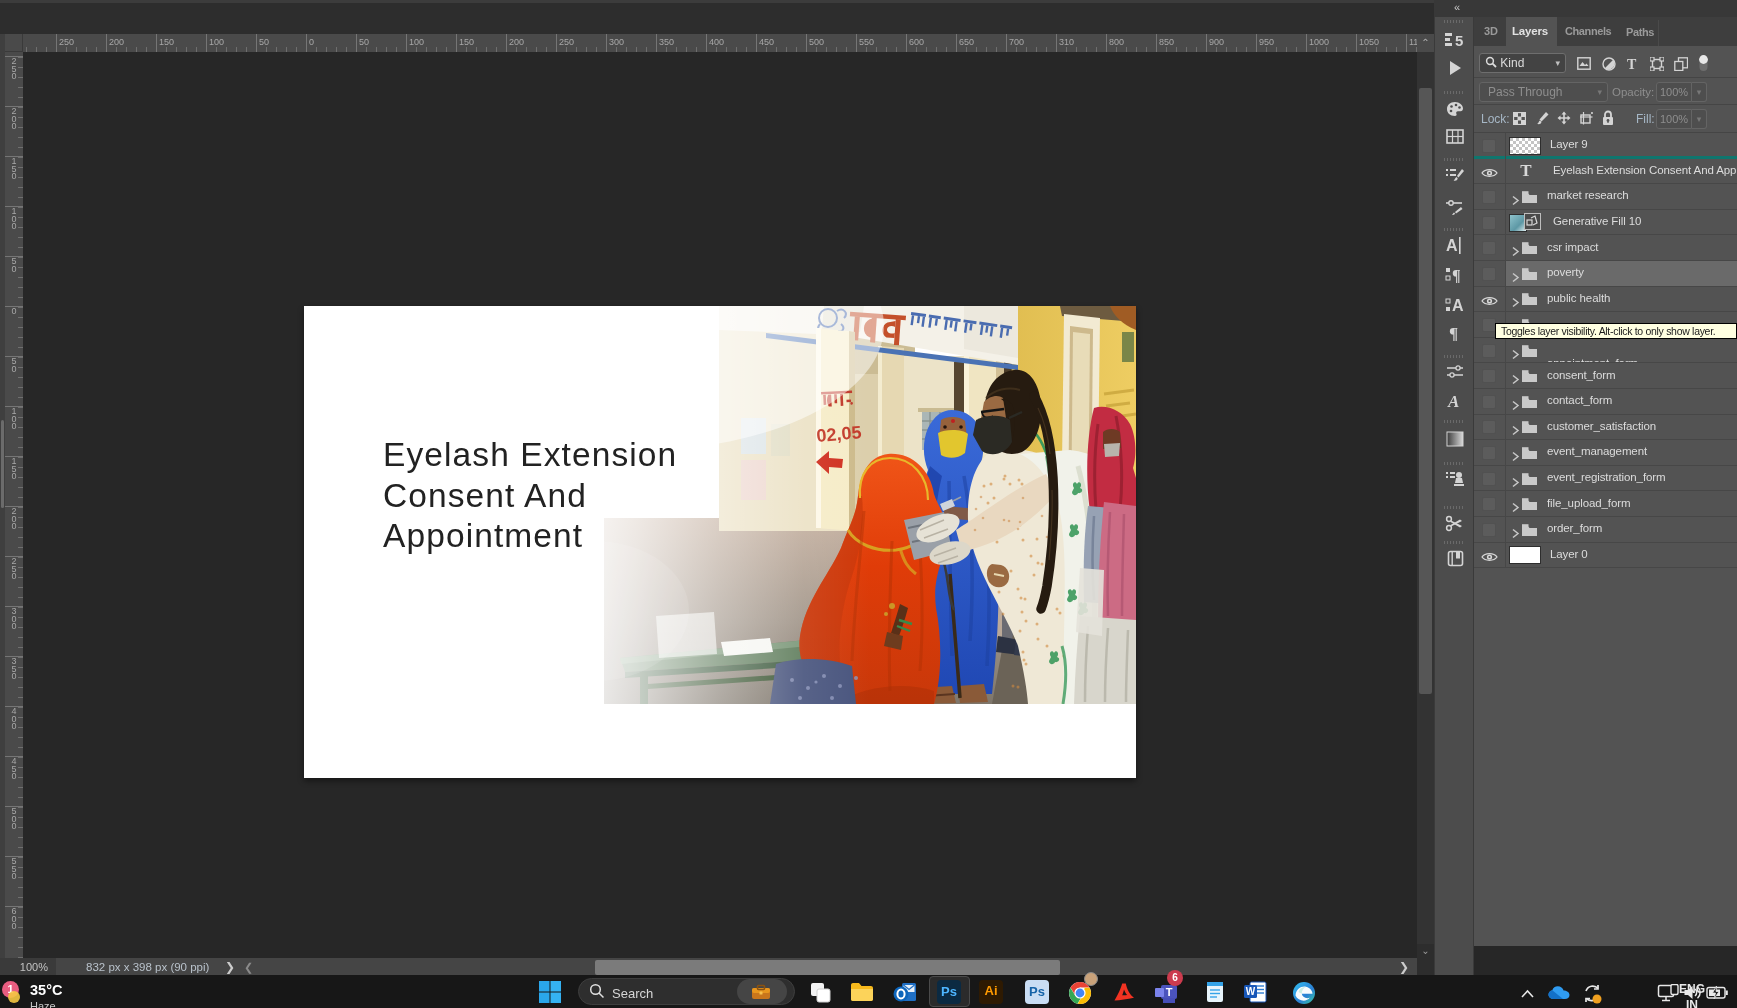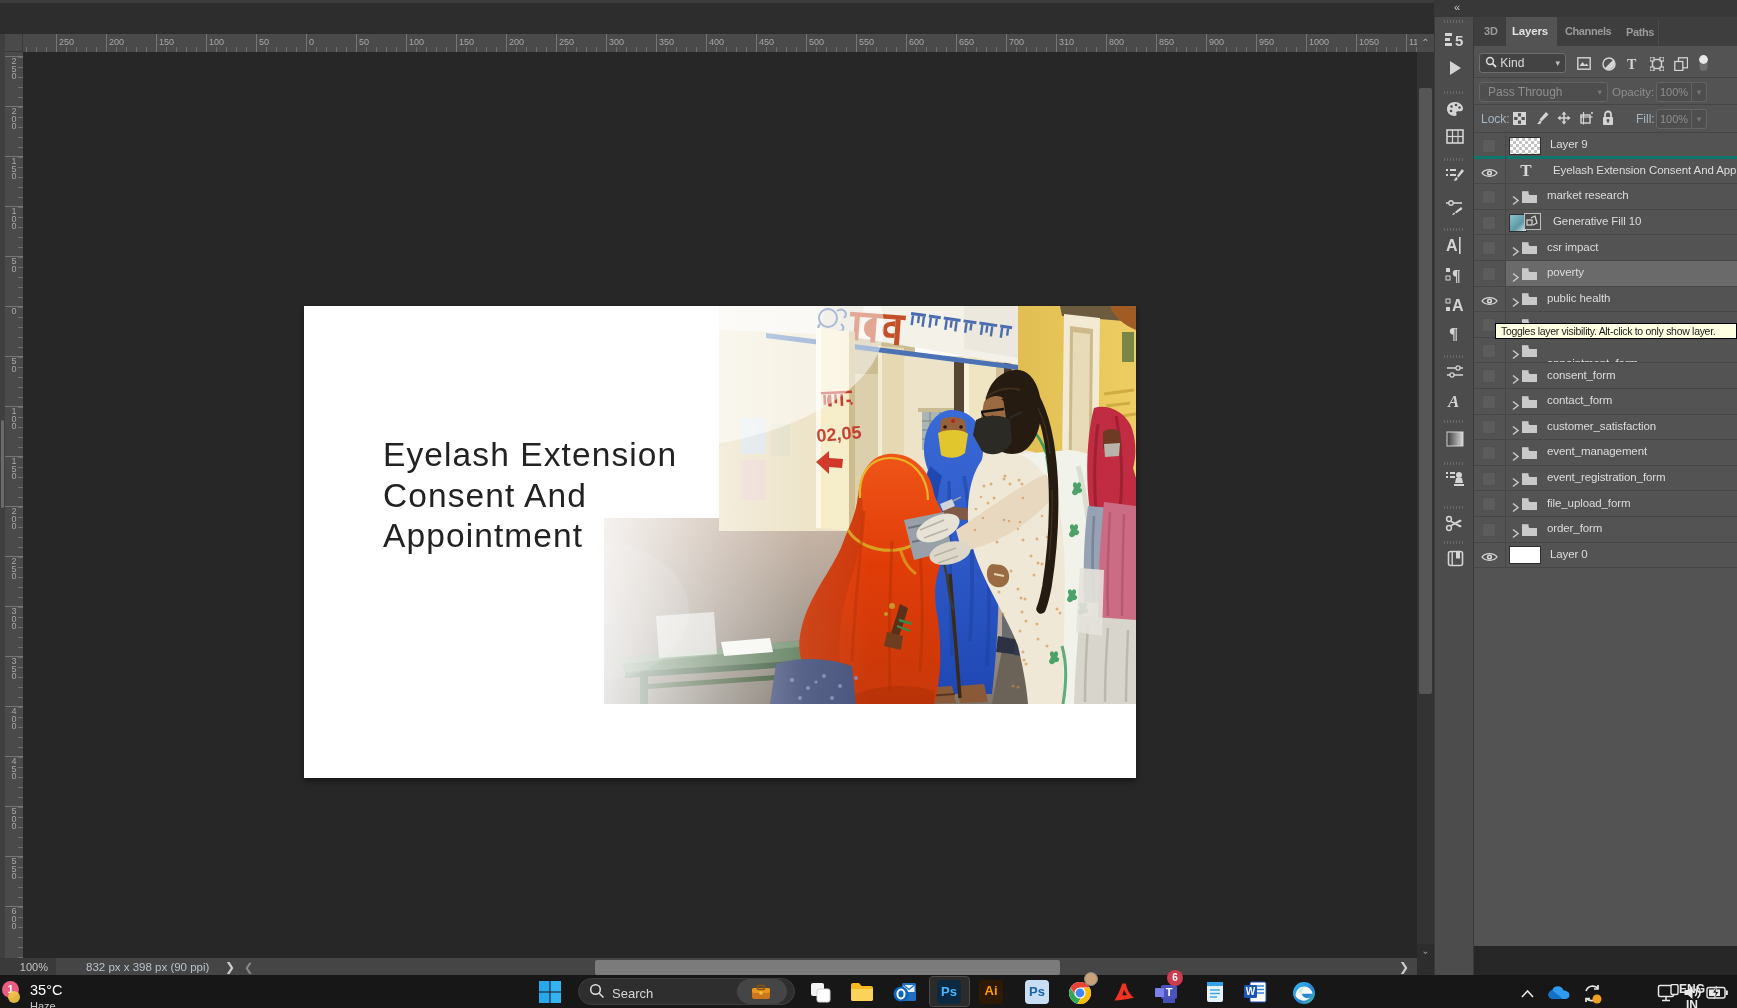--- a/index.html
+++ b/index.html
@@ -787,21 +787,21 @@
           <circle cx="8.5" cy="6" r="1.1" fill="#535353"></circle>
         </svg></div>
       <div class="abs" style="left:35px;top:3.8px;width:32px;height:18px;background:#fff;border:1px solid #2e2e2e"></div>
       <div class="abs row-lbl" style="left:76px;top:5.3px">Layer 0</div>
     </div>
     <div class="abs" style="left:1505px;top:133px;width:1px;height:435px;background:#474747"></div>
     <div class="abs" style="left:1495px;top:323px;width:242px;height:16px;background:#ffffe1;border:1px solid #000;color:#1a1a1a;font-size:10.5px;letter-spacing:-0.3px;line-height:14px;padding-left:5px;white-space:nowrap;overflow:hidden;z-index:40">Toggles layer visibility. Alt-click to only show layer.</div>
     <div class="abs" style="left:0;top:975px;width:1737px;height:33px;background:#171717">
       <div class="abs" style="left:2px;top:6px;width:17px;height:17px;border-radius:50%;background:#e85d80;color:#fff;font-size:11px;font-weight:bold;text-align:center;line-height:17px">1</div>
       <div class="abs" style="left:8px;top:16px;width:12px;height:12px;border-radius:50%;background:#f5c842;opacity:0.9"></div>
-      <div class="abs" style="left:30px;top:7px;color:#ffffff;font-size:14.5px;font-weight:normal">35°C</div>
+      <div class="abs" style="left:30px;top:7px;color:#ffffff;font-size:14.5px;font-weight:bold">35°C</div>
       <div class="abs" style="left:30px;top:25px;color:#c9c9c9;font-size:11px">Haze</div>
       <svg class="abs" style="left:538px;top:5px;z-index:5" width="24" height="24" viewBox="0 0 24 24" xmlns="http://www.w3.org/2000/svg">
         <rect x="1" y="1" width="10.5" height="10.5" fill="#2aa6ea"></rect>
         <rect x="12.5" y="1" width="10.5" height="10.5" fill="#35b2f2"></rect>
         <rect x="1" y="12.5" width="10.5" height="10.5" fill="#2aa6ea"></rect>
         <rect x="12.5" y="12.5" width="10.5" height="10.5" fill="#35b2f2"></rect>
       </svg>
       <div class="abs" style="left:578px;top:3px;width:217px;height:27px;background:#2e2e2e;border:1px solid #3e3e3e;border-radius:14px"></div>
       <svg class="abs" style="left:589px;top:8px;z-index:5" width="16" height="16" viewBox="0 0 16 16" xmlns="http://www.w3.org/2000/svg">
         <circle cx="6.5" cy="6.5" r="4.8" fill="none" stroke="#e0e0e0" stroke-width="1.5"></circle>

